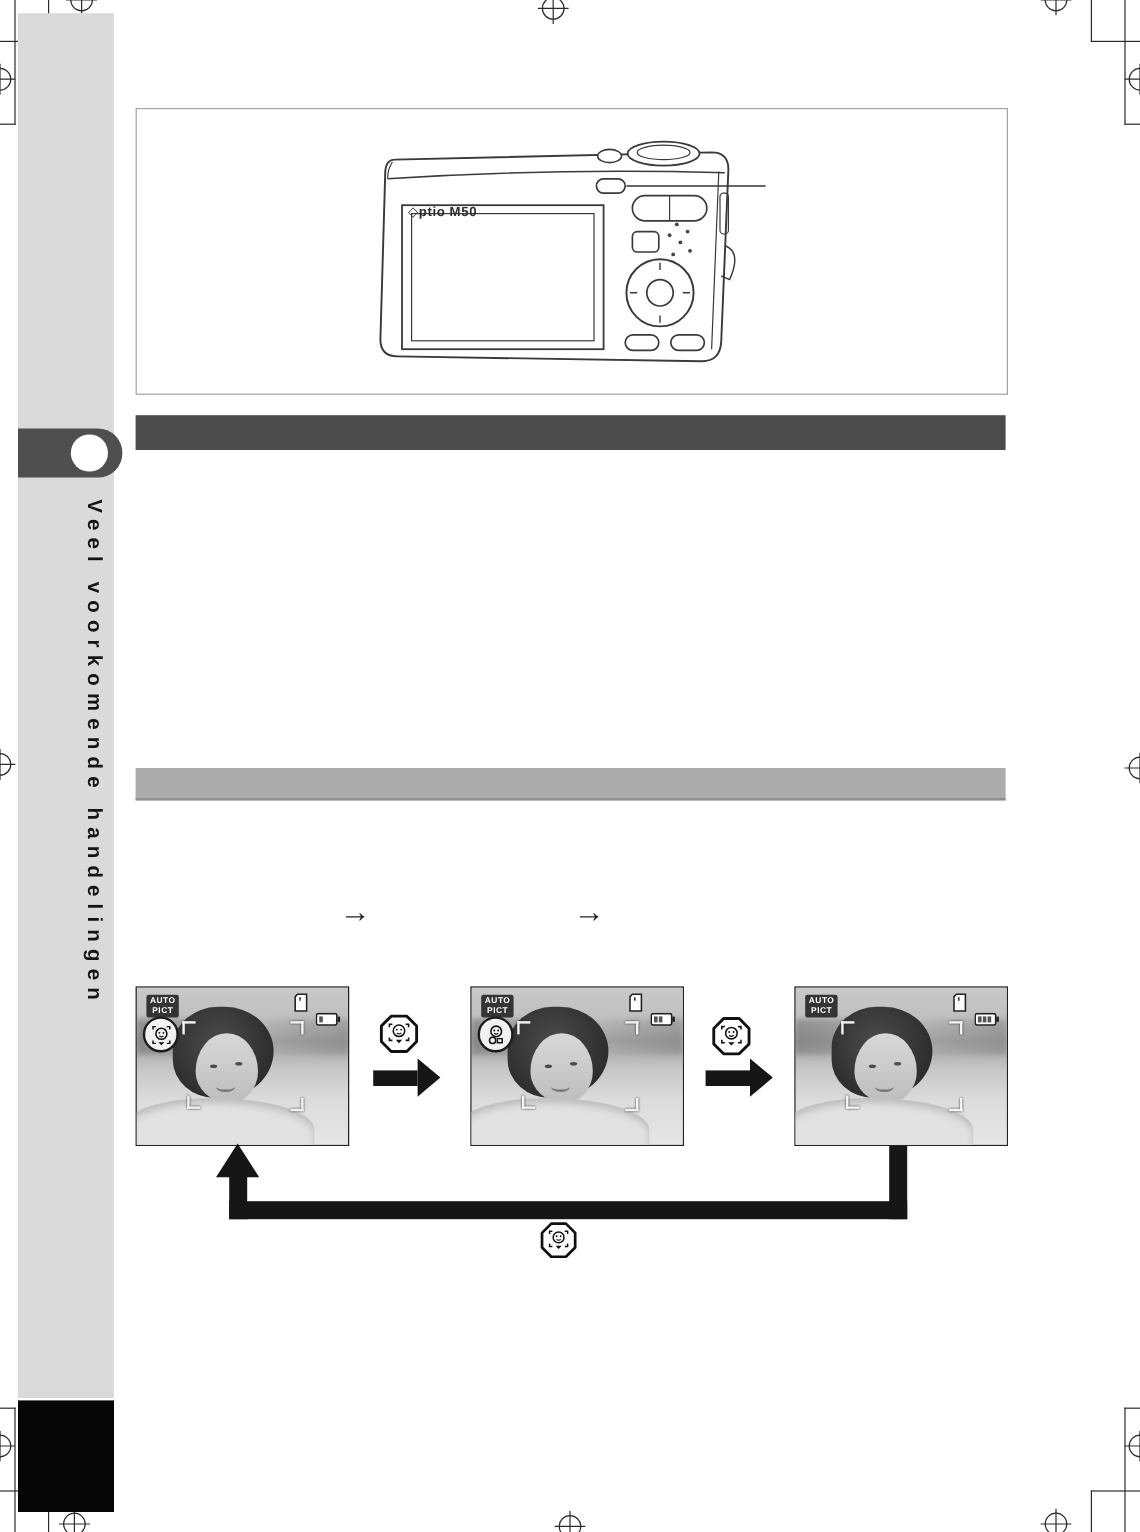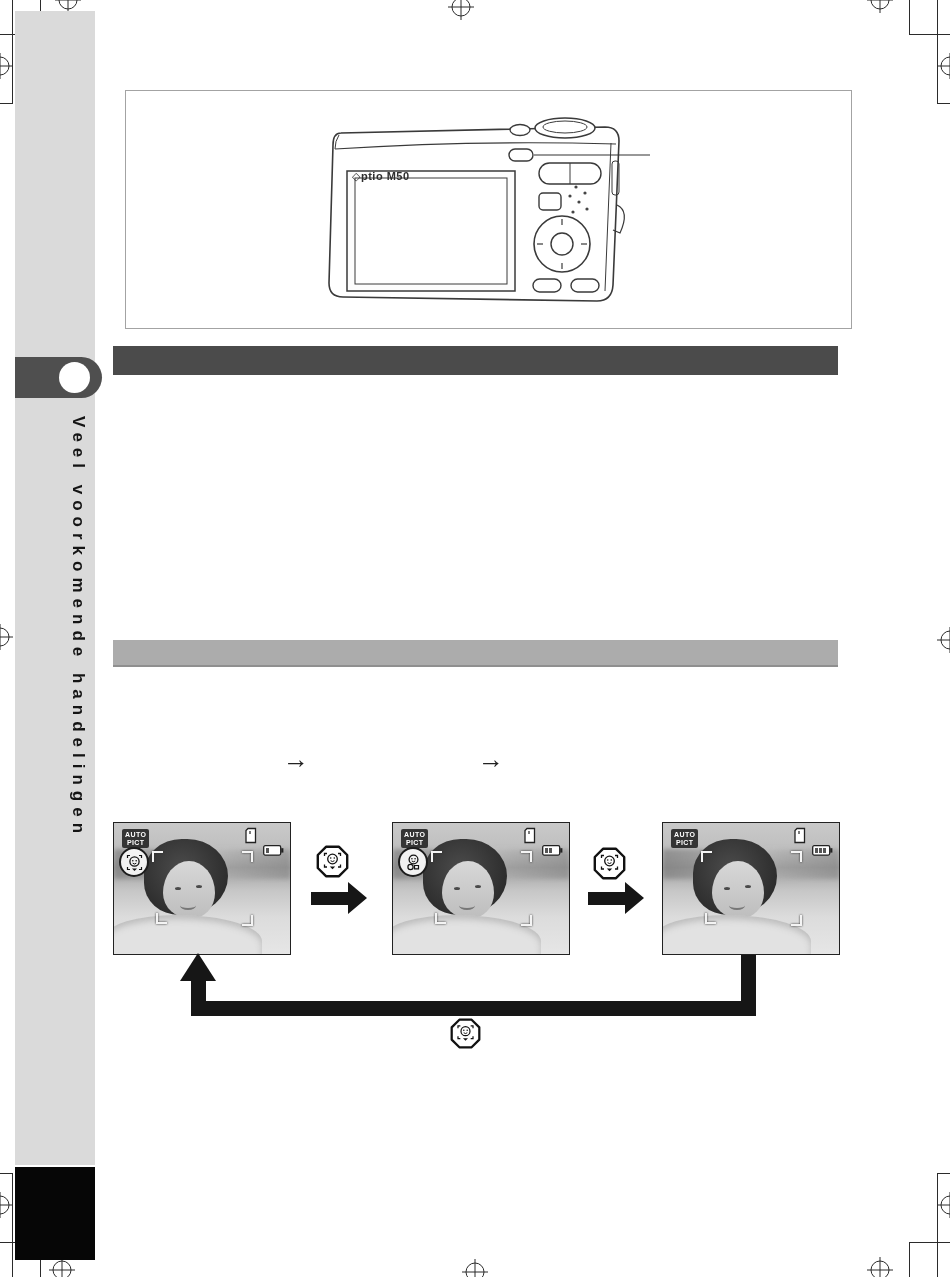--- a/index.html
+++ b/index.html
@@ -22,21 +22,21 @@
   
   .sidebar{position:absolute;left:15px;top:11px;width:80px;height:1154px;background:#dadada;}
   .chapter-tab{position:absolute;left:15px;top:357px;width:87px;height:41px;background:#4f4f4f;border-radius:0 21px 21px 0;}
   .chapter-tab .dot{position:absolute;left:44px;top:5px;width:31px;height:31px;background:#fff;border-radius:50%;}
   .side-label{position:absolute;left:54px;top:416px;width:34px;height:710px;
     writing-mode:vertical-rl;text-orientation:mixed;
     font-weight:bold;font-size:17px;letter-spacing:6px;color:#141414;white-space:nowrap;}
   .side-footer{position:absolute;left:15px;top:1167px;width:80px;height:93px;background:#060606;}
 
   
-  .illu-box{position:absolute;left:125px;top:90px;width:725px;height:237px;border:1px solid #a3a3a3;background:#fff;}
+  .illu-box{position:absolute;left:113px;top:90px;width:725px;height:237px;border:1px solid #a3a3a3;background:#fff;}
   .illu-box svg{position:absolute;left:187px;top:22px;}
   .camera-logo{position:absolute;left:226px;top:79px;font-size:11px;font-weight:bold;color:#2e2e2e;letter-spacing:.5px;}
 
   
   .bar-dark{position:absolute;left:113px;top:346px;width:725px;height:29px;background:#4b4b4b;}
   .bar-light{position:absolute;left:113px;top:640px;width:725px;height:25px;background:#acacac;border-bottom:2px solid #8f8f8f;}
 
   
   .thin-arrow{position:absolute;font-size:26px;color:#222;line-height:26px;}
 

